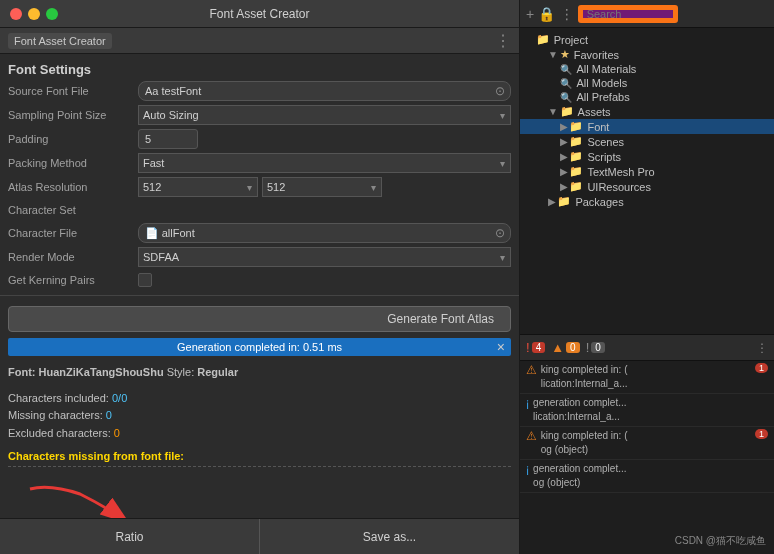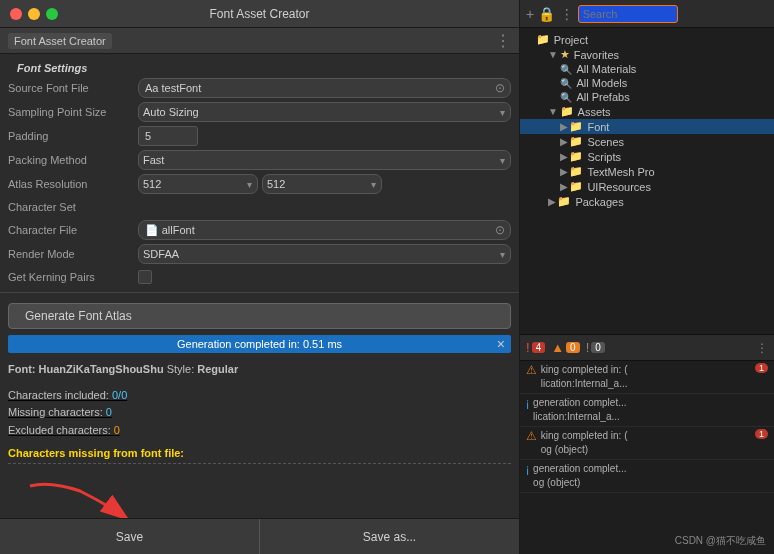--- a/index.html
+++ b/index.html
@@ -80,24 +80,23 @@
     }
 
     .panel-content {
       flex: 1;
       overflow-y: auto;
       padding: 4px 0;
     }
 
     .section-header {
       color: #d0d0d0;
-      font-size: 11px;
+      font-size: 13px;
       font-weight: 700;
-      padding: 4px 8px 2px 17px;
-      font-style: italic;
+      padding: 4px 8px 2px 8px;
     }
 
     .field-row {
       display: flex;
       align-items: center;
       padding: 2px 8px;
       min-height: 22px;
     }
     .field-label {
       color: #a0a0a0;
@@ -117,21 +116,21 @@
       font-size: 11px;
       padding: 1px 6px;
       width: 100%;
       height: 20px;
       outline: none;
     }
 
     .select-box {
       background: #3a3a3a;
       border: 1px solid #555;
-      border-radius: 7px;
+      border-radius: 0;
       color: #d0d0d0;
       font-size: 11px;
       padding: 1px 4px;
       width: 100%;
       height: 20px;
       outline: none;
       appearance: none;
       -webkit-appearance: none;
       position: relative;
     }
@@ -206,21 +205,21 @@
     .generate-btn {
       background: #4a4a4a;
       border: 1px solid #666;
       border-radius: 4px;
       color: #d0d0d0;
       font-size: 12px;
       padding: 5px 16px;
       cursor: pointer;
       width: calc(100% - 16px);
       margin: 6px 8px;
-      text-align: left;
+      text-align: right;
     }
 
     .generation-bar {
       background: #1a6fbf;
       display: flex;
       align-items: center;
       justify-content: center;
       padding: 3px 24px;
       margin: 0 8px 4px 8px;
       border-radius: 2px;
@@ -243,21 +242,20 @@
     }
     .info-line {
       color: #c0c0c0;
       font-size: 11px;
       line-height: 1.6;
     }
     .info-line span.bold { font-weight: bold; }
 
     .chars-section {
       padding: 4px 8px;
-      text-decoration: underline;
     }
     .chars-line {
       font-size: 11px;
       line-height: 1.6;
       color: #c0c0c0;
     }
     .chars-line .num { color: #4fc3f7; }
     .chars-line .num-orange { color: #ff9800; }
 
     .missing-header {
@@ -314,22 +312,22 @@
       align-items: center;
       padding: 0 6px;
       gap: 4px;
     }
     .rt-icon {
       color: #888;
       font-size: 14px;
       cursor: pointer;
     }
     .rt-search {
-      background: #1d4ed8;
-      border: 1px solid #f97316;
+      background: #701a75;
+      border: 5px solid #f97316;
       border-radius: 3px;
       color: #ccc;
       font-size: 11px;
       padding: 1px 4px;
       height: 18px;
       width: 100px;
       outline: none;
     }
 
     .project-tree {
@@ -606,21 +604,21 @@
             <polygon points="0 0, 10 3.5, 0 7" fill="#e53935"></polygon>
           </marker>
         </defs>
         <path d="M 10 10 Q 30 5 60 15 Q 90 30 110 45" stroke="#e53935" stroke-width="3" fill="none" marker-end="url(#arrowhead)"></path>
       </svg>
     </div>
 
   </div>
 
   <div class="bottom-buttons">
-    <button class="bottom-btn">Save</button>
+    <button class="bottom-btn">Ratio</button>
     <button class="bottom-btn">Save as...</button>
   </div>
 
 </div>
 
 <div class="right-panel">
 
   <div class="right-toolbar">
     <span class="rt-icon">+</span>
     <span class="rt-icon">🔒</span>

